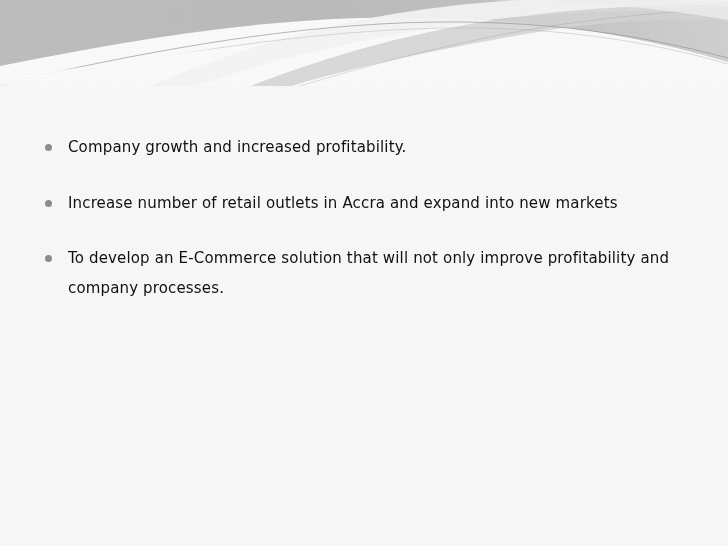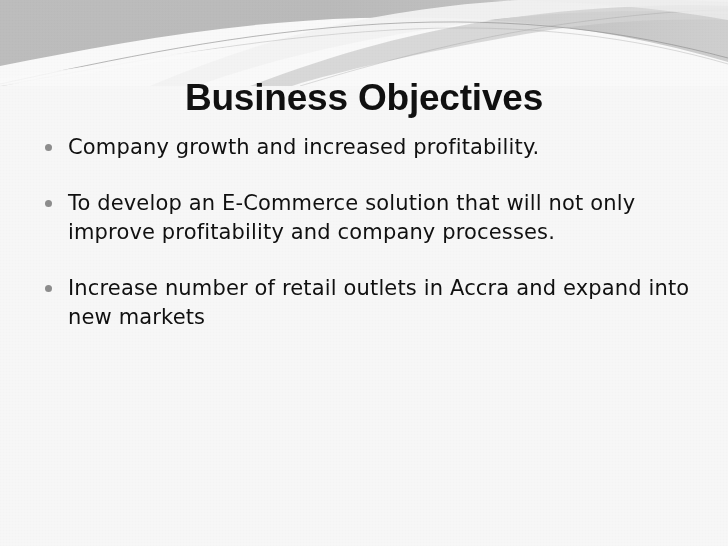--- a/index.html
+++ b/index.html
@@ -52,21 +52,21 @@
     position: absolute;
     top: 133px;
     left: 42px;
     width: 650px;
   }
   .bullet-item {
     position: relative;
     padding-left: 26px;
     margin-bottom: 26px;
     font-family: "DejaVu Sans", sans-serif;
-    font-size: 21px;
+    font-size: 15px;
     line-height: 29.5px;
     color: #111111;
     letter-spacing: 0.15px;
   }
   .bullet-item:last-child {
     margin-bottom: 0;
   }
   .bullet-marker {
     position: absolute;
     left: 3px;
@@ -124,37 +124,36 @@
       <path d="M0,84 C110,60 240,32 380,24 C520,16 630,32 728,58" fill="none" stroke="#8f8f8f" stroke-width="0.8" opacity="0.8"></path>
       <path d="M0,86 C120,64 250,38 392,30 C528,22 638,38 728,64" fill="none" stroke="#aaaaaa" stroke-width="0.6" opacity="0.7"></path>
       <path d="M300,86 C400,56 500,30 612,18 C664,12 700,10 728,10" fill="none" stroke="#9a9a9a" stroke-width="0.6" opacity="0.55"></path>
 
       <path d="M470,0 C560,0 650,6 728,20 L728,2 C650,-2 556,-4 470,0 Z" fill="#ededed" opacity="0.8"></path>
 
       <path d="M0,86 L0,78 C70,70 150,56 240,46 C180,60 90,74 0,86 Z" fill="#fafafa" opacity="0.9"></path>
     </svg>
   </div>
 
-  <div id="slide-title">Business Objectives</div>
 
   <div id="bullet-list">
 
     <div class="bullet-item">
       <span class="bullet-marker"></span>
       <span class="bullet-text">Company growth and increased profitability.</span>
     </div>
 
 
     <div class="bullet-item">
       <span class="bullet-marker"></span>
-      <span class="bullet-text">To develop an E-Commerce solution that will not only improve profitability and company processes.</span>
+      <span class="bullet-text">Increase number of retail outlets in Accra and expand into new markets</span>
     </div>
 
     <div class="bullet-item">
       <span class="bullet-marker"></span>
-      <span class="bullet-text">Increase number of retail outlets in Accra and expand into new markets</span>
+      <span class="bullet-text">To develop an E-Commerce solution that will not only improve profitability and company processes.</span>
     </div>
 
   </div>
 
   <div id="texture-overlay"></div>
 
 </div>
 
 </body></html>

